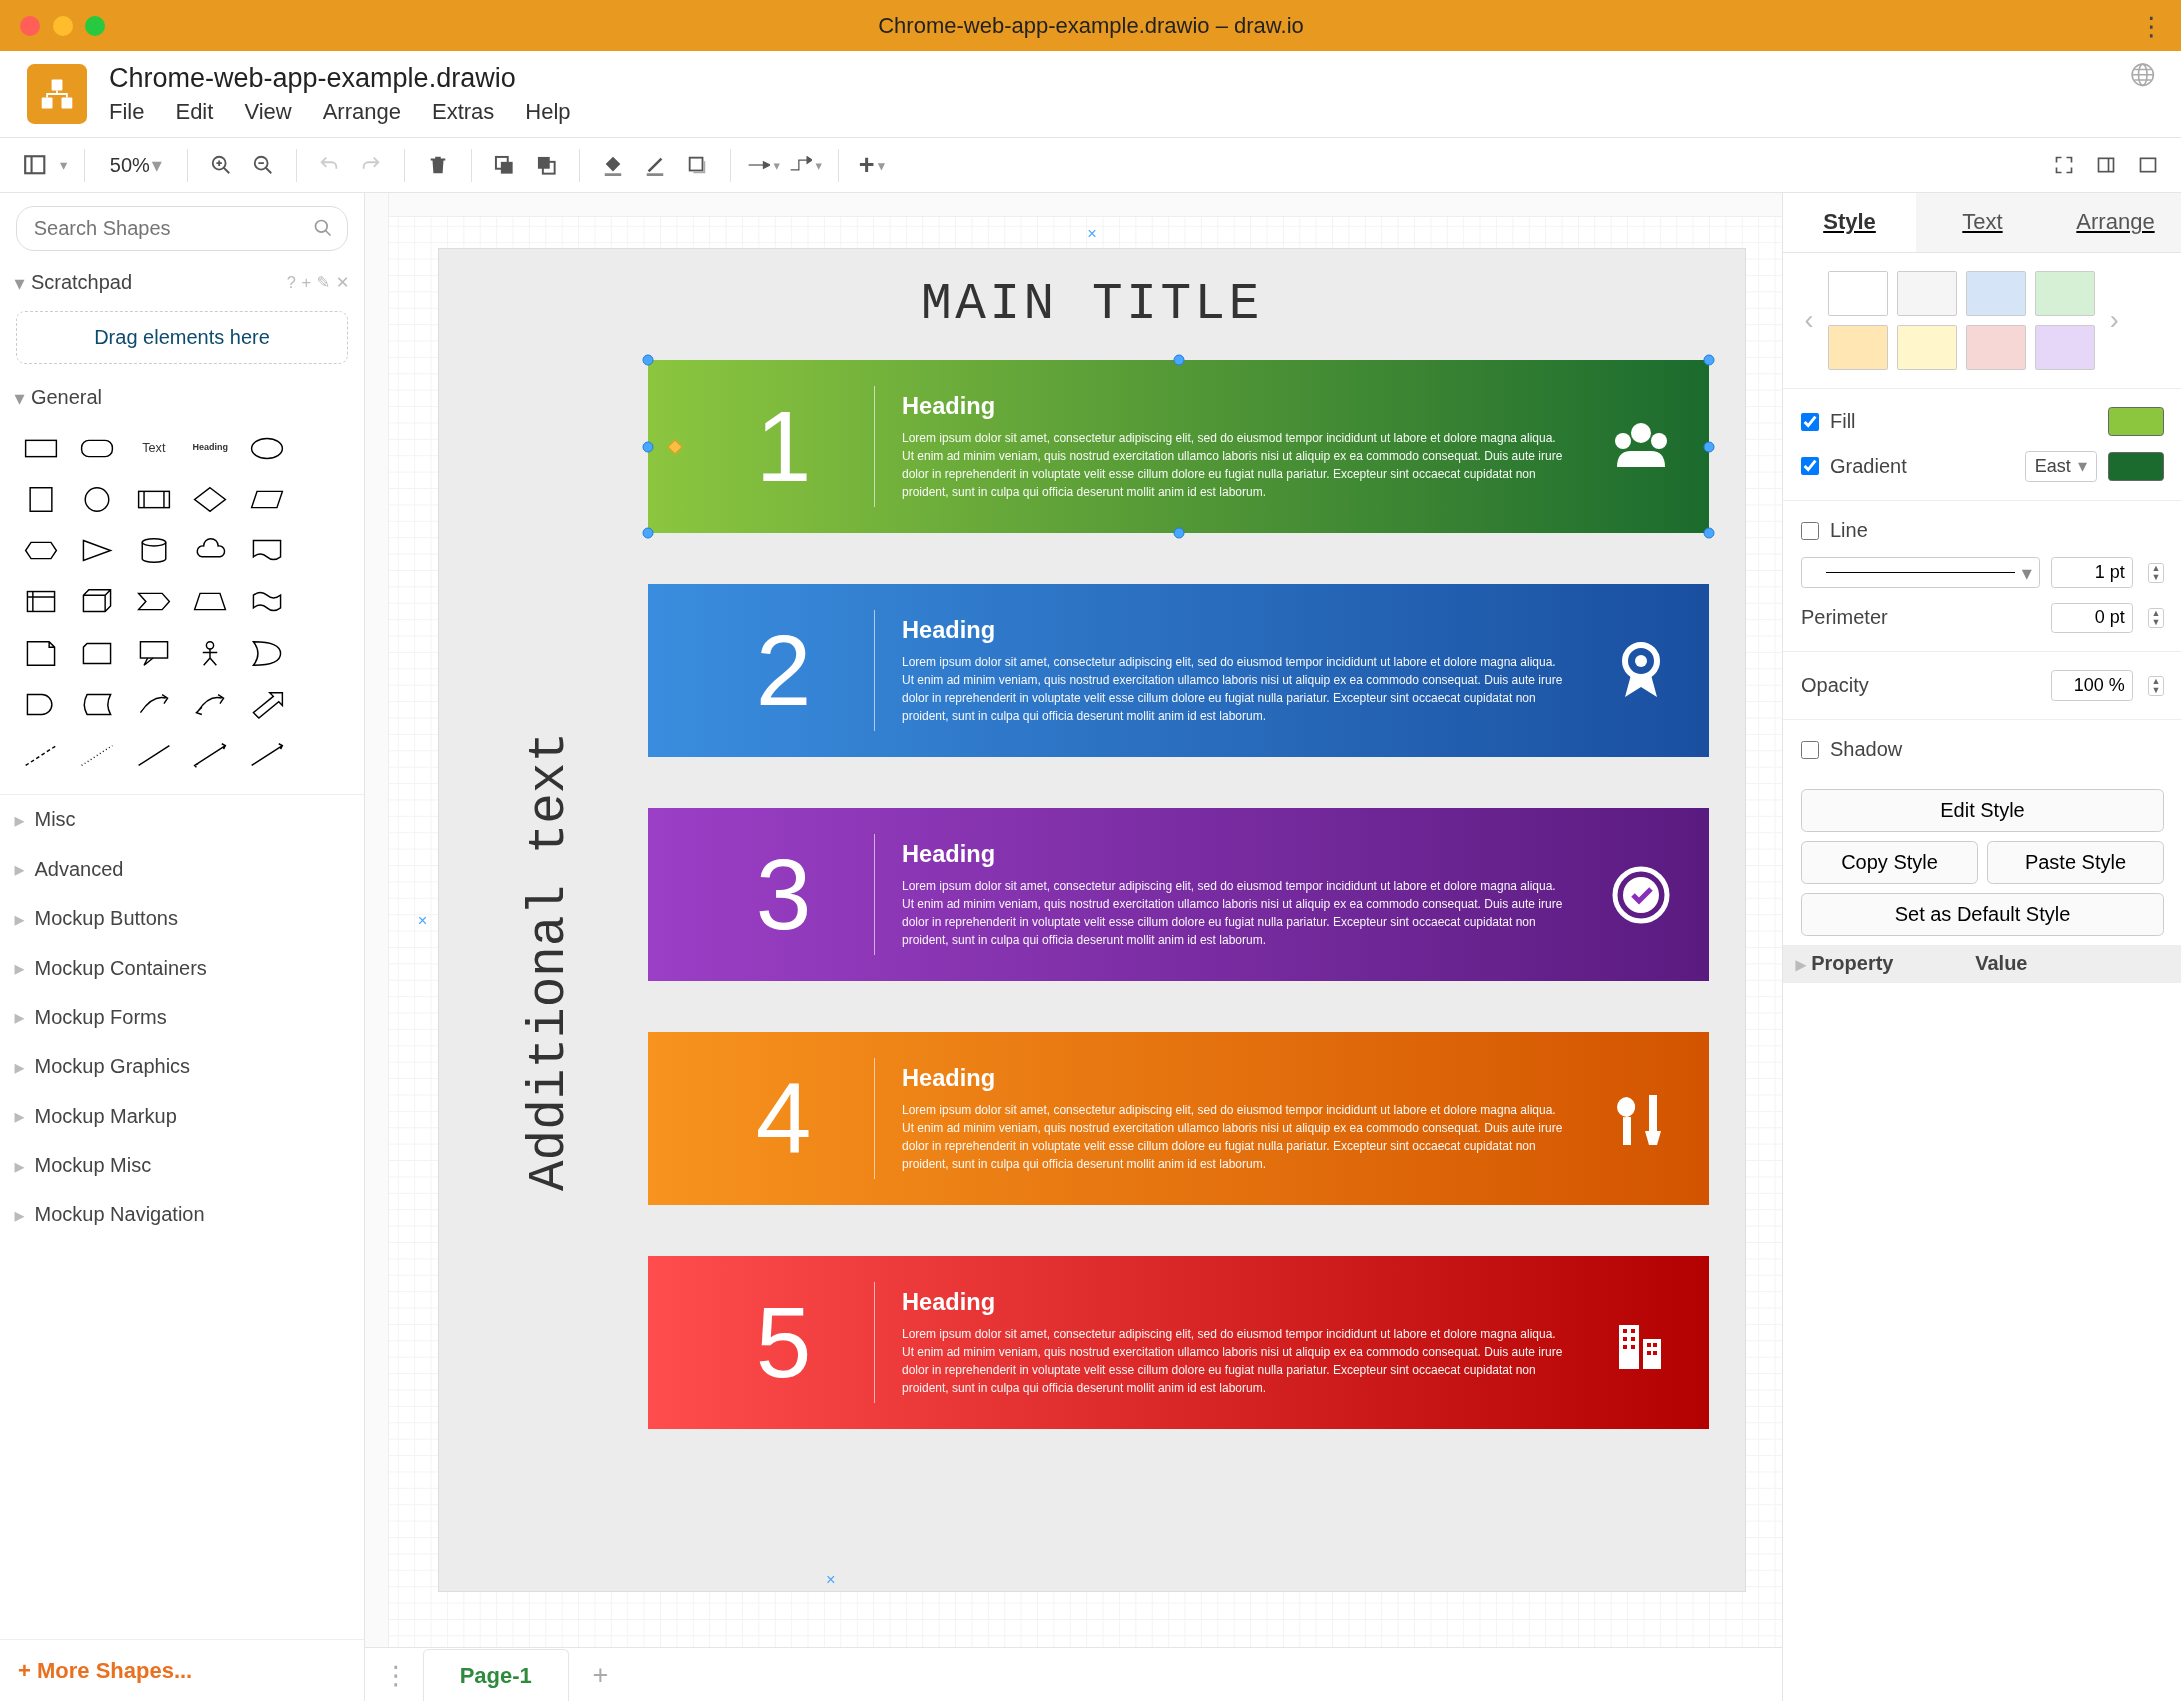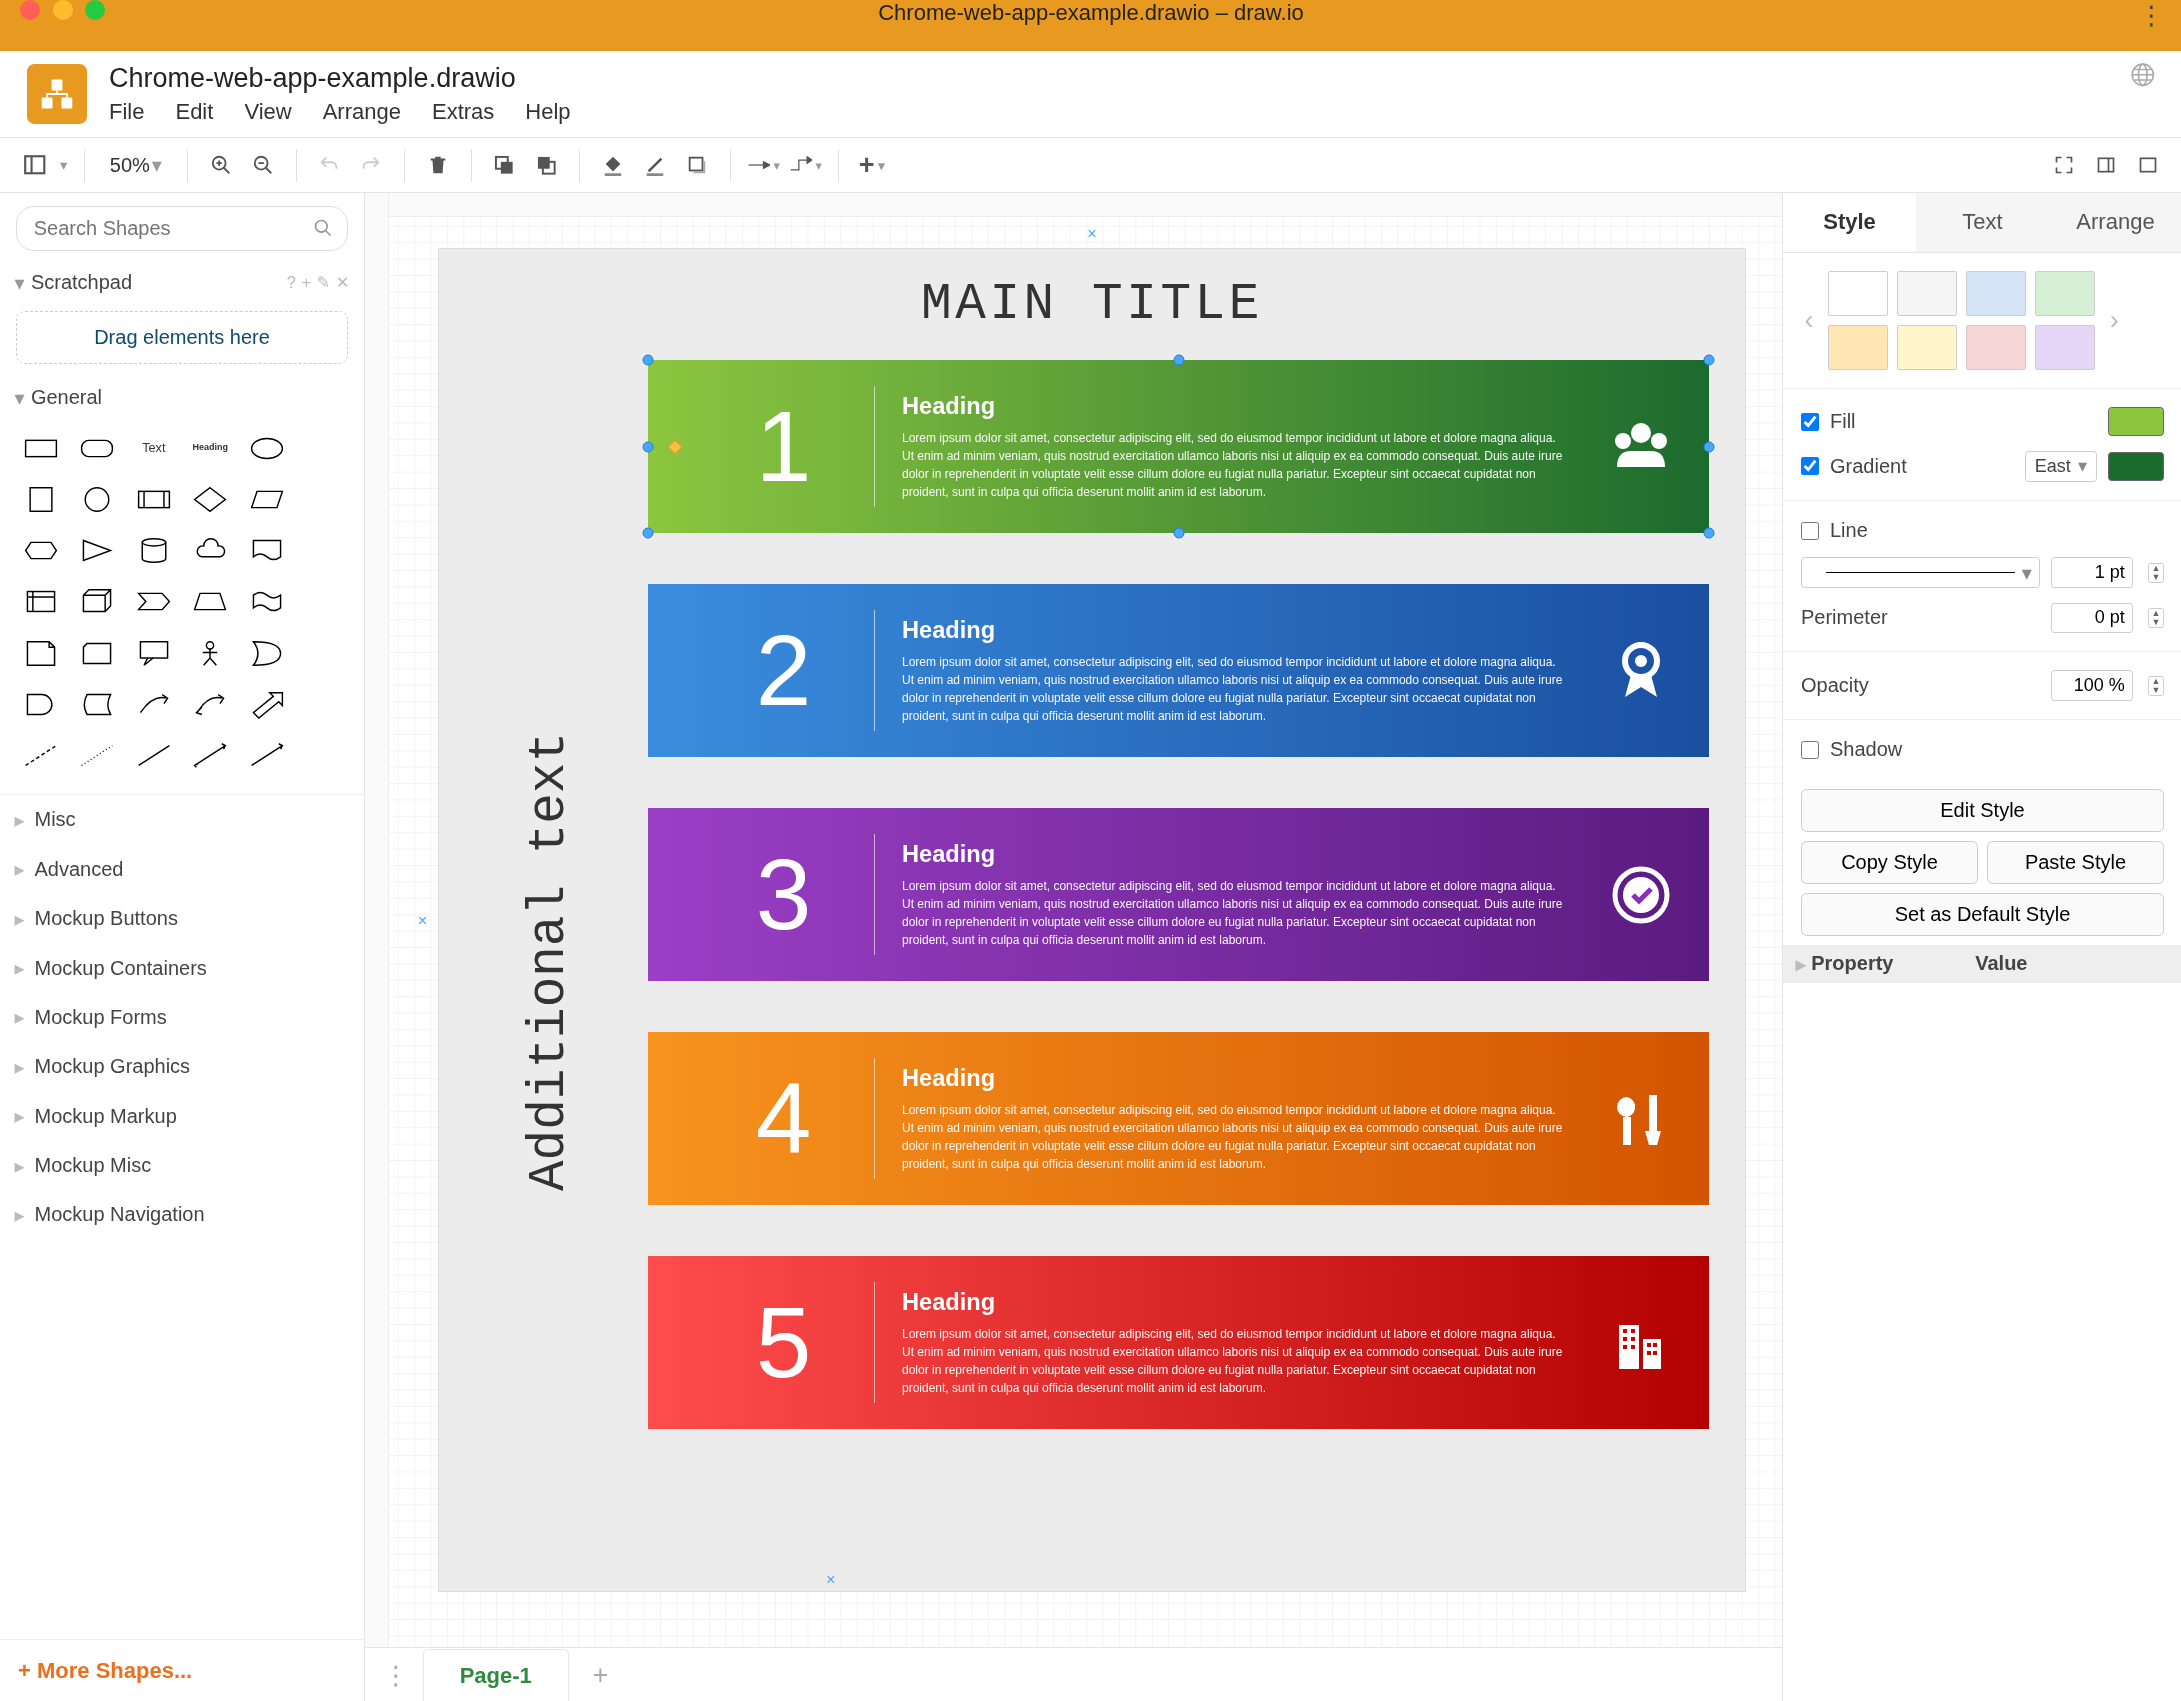--- a/index.html
+++ b/index.html
@@ -1,19 +1,19 @@
 <!DOCTYPE html>
 <html style="font-size:14.5px"><head>
 <meta charset="utf-8">
 <style>
 * { box-sizing: border-box; margin: 0; padding: 0; font-family: -apple-system, BlinkMacSystemFont, "Segoe UI", Helvetica, Arial, sans-serif; }
 body { width: 2182px; height: 1702px; background: #fff; display: flex; flex-direction: column; overflow: hidden; }
 
 
-.titlebar { height: 51px; background: #e8991f; display: flex; position: relative; }
+.titlebar { height: 51px; background: #e8991f; display: flex; align-items: center; position: relative; }
 .traffic-lights { display: flex; gap: 12.7px; margin-left: 20px; }
 .tl { width: 20px; height: 20px; border-radius: 50%; }
 .tl.red { background: #ff5f56; }
 .tl.yellow { background: #ffbd2e; }
 .tl.green { background: #27c93f; }
 .titlebar-title { position: absolute; left: 0; right: 0; text-align: center; color: #222; font-size: 22px; font-weight: 400; pointer-events: none; }
 .titlebar-menu-icon { position: absolute; right: 18px; color: #444; font-size: 25.5px; }
 
 
 .app-header { height: 87px; display: flex; align-items: center; padding: 0 27px; border-bottom: 0.9px solid #e5e5e5; position: relative; }
@@ -82,21 +82,21 @@
 .sh-diamond { position: absolute; width: 11px; height: 11px; background: #f7c042; border: 0.9px solid #d19a1f; transform: translate(-50%,-50%) rotate(45deg); }
 
 
 .bottom-tabs { height: 55px; border-top: 0.9px solid #e5e5e5; display: flex; align-items: center; padding: 0 12.7px; gap: 9px; }
 .tab-menu-btn { width: 36px; height: 36px; display: flex; align-items: center; justify-content: center; color: #aaa; font-size: 25.5px; cursor: pointer; }
 .page-tab { padding: 12.7px 36px; border: 0.9px solid #e5e5e5; border-bottom: none; border-radius: 5.5px 5.5px 0 0; color: #2e8b3d; font-weight: 600; font-size: 22px; background: #fff; cursor: pointer; }
 .add-tab { width: 45px; height: 36px; display: flex; align-items: center; justify-content: center; color: #aaa; font-size: 27px; cursor: pointer; }
 
 
 .right-panel { width: 400px; border-left: 0.9px solid #e5e5e5; background: #fff; display: flex; flex-direction: column; }
-.rp-tabs { display: flex; border-bottom: 0.9px solid #e5e5e5; }
+.rp-tabs { display: flex; border-bottom: 0.9px solid #e5e5e5; text-decoration: underline; }
 .rp-tab { flex: 1; text-align: center; padding: 16.4px 0; font-size: 22px; color: #555; background: #f5f5f5; cursor: pointer; }
 .rp-tab.active { background: #fff; font-weight: 600; color: #333; }
 .swatches { padding: 18px; display: flex; align-items: center; gap: 11px; }
 .swatch-grid { display: grid; grid-template-columns: repeat(4, 60px); grid-template-rows: repeat(2, 45px); gap: 9px; }
 .swatch { border: 0.9px solid #ccc; border-radius: 1.8px; cursor: pointer; }
 .sw-nav { color: #bbb; font-size: 27px; cursor: pointer; padding: 0 3.6px; }
 .rp-section { border-top: 0.9px solid #eee; padding: 11px 18px; }
 .rp-row { display: flex; align-items: center; gap: 11px; font-size: 20px; color: #444; padding: 7.3px 0; }
 .rp-row input[type=checkbox] { width: 18px; height: 18px; accent-color: #007aff; }
 .rp-row .spacer { flex: 1; }

